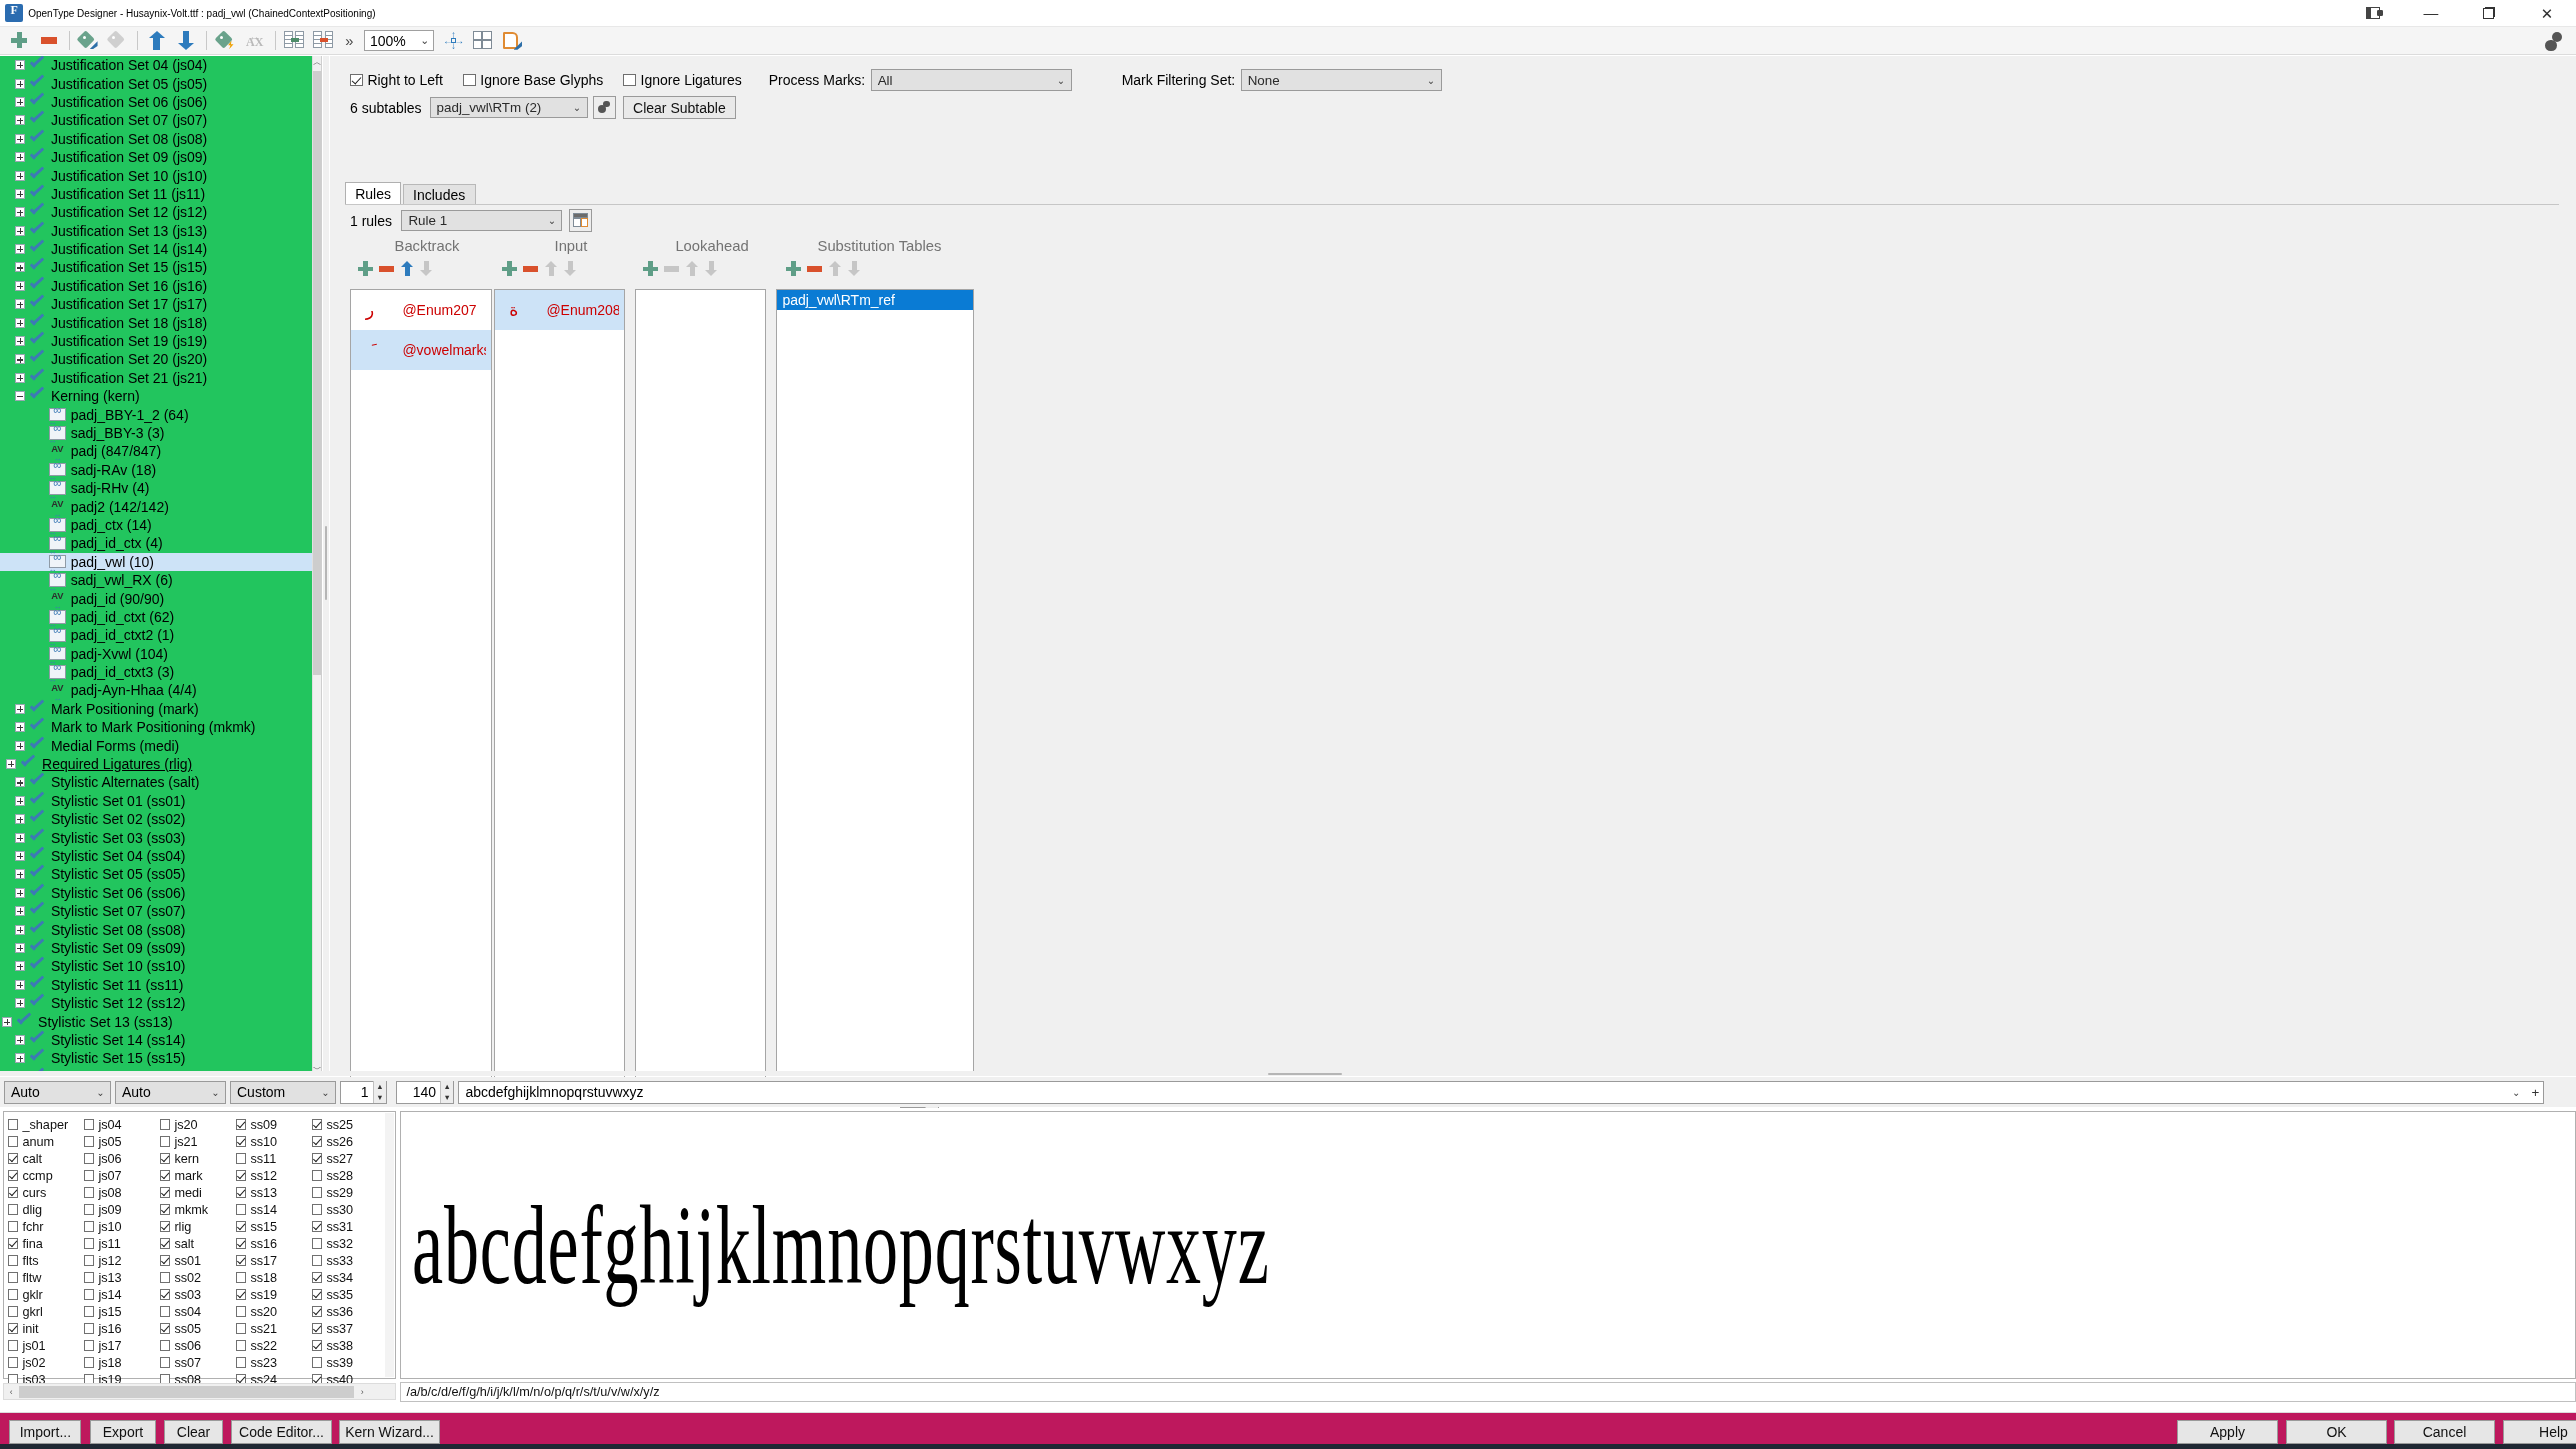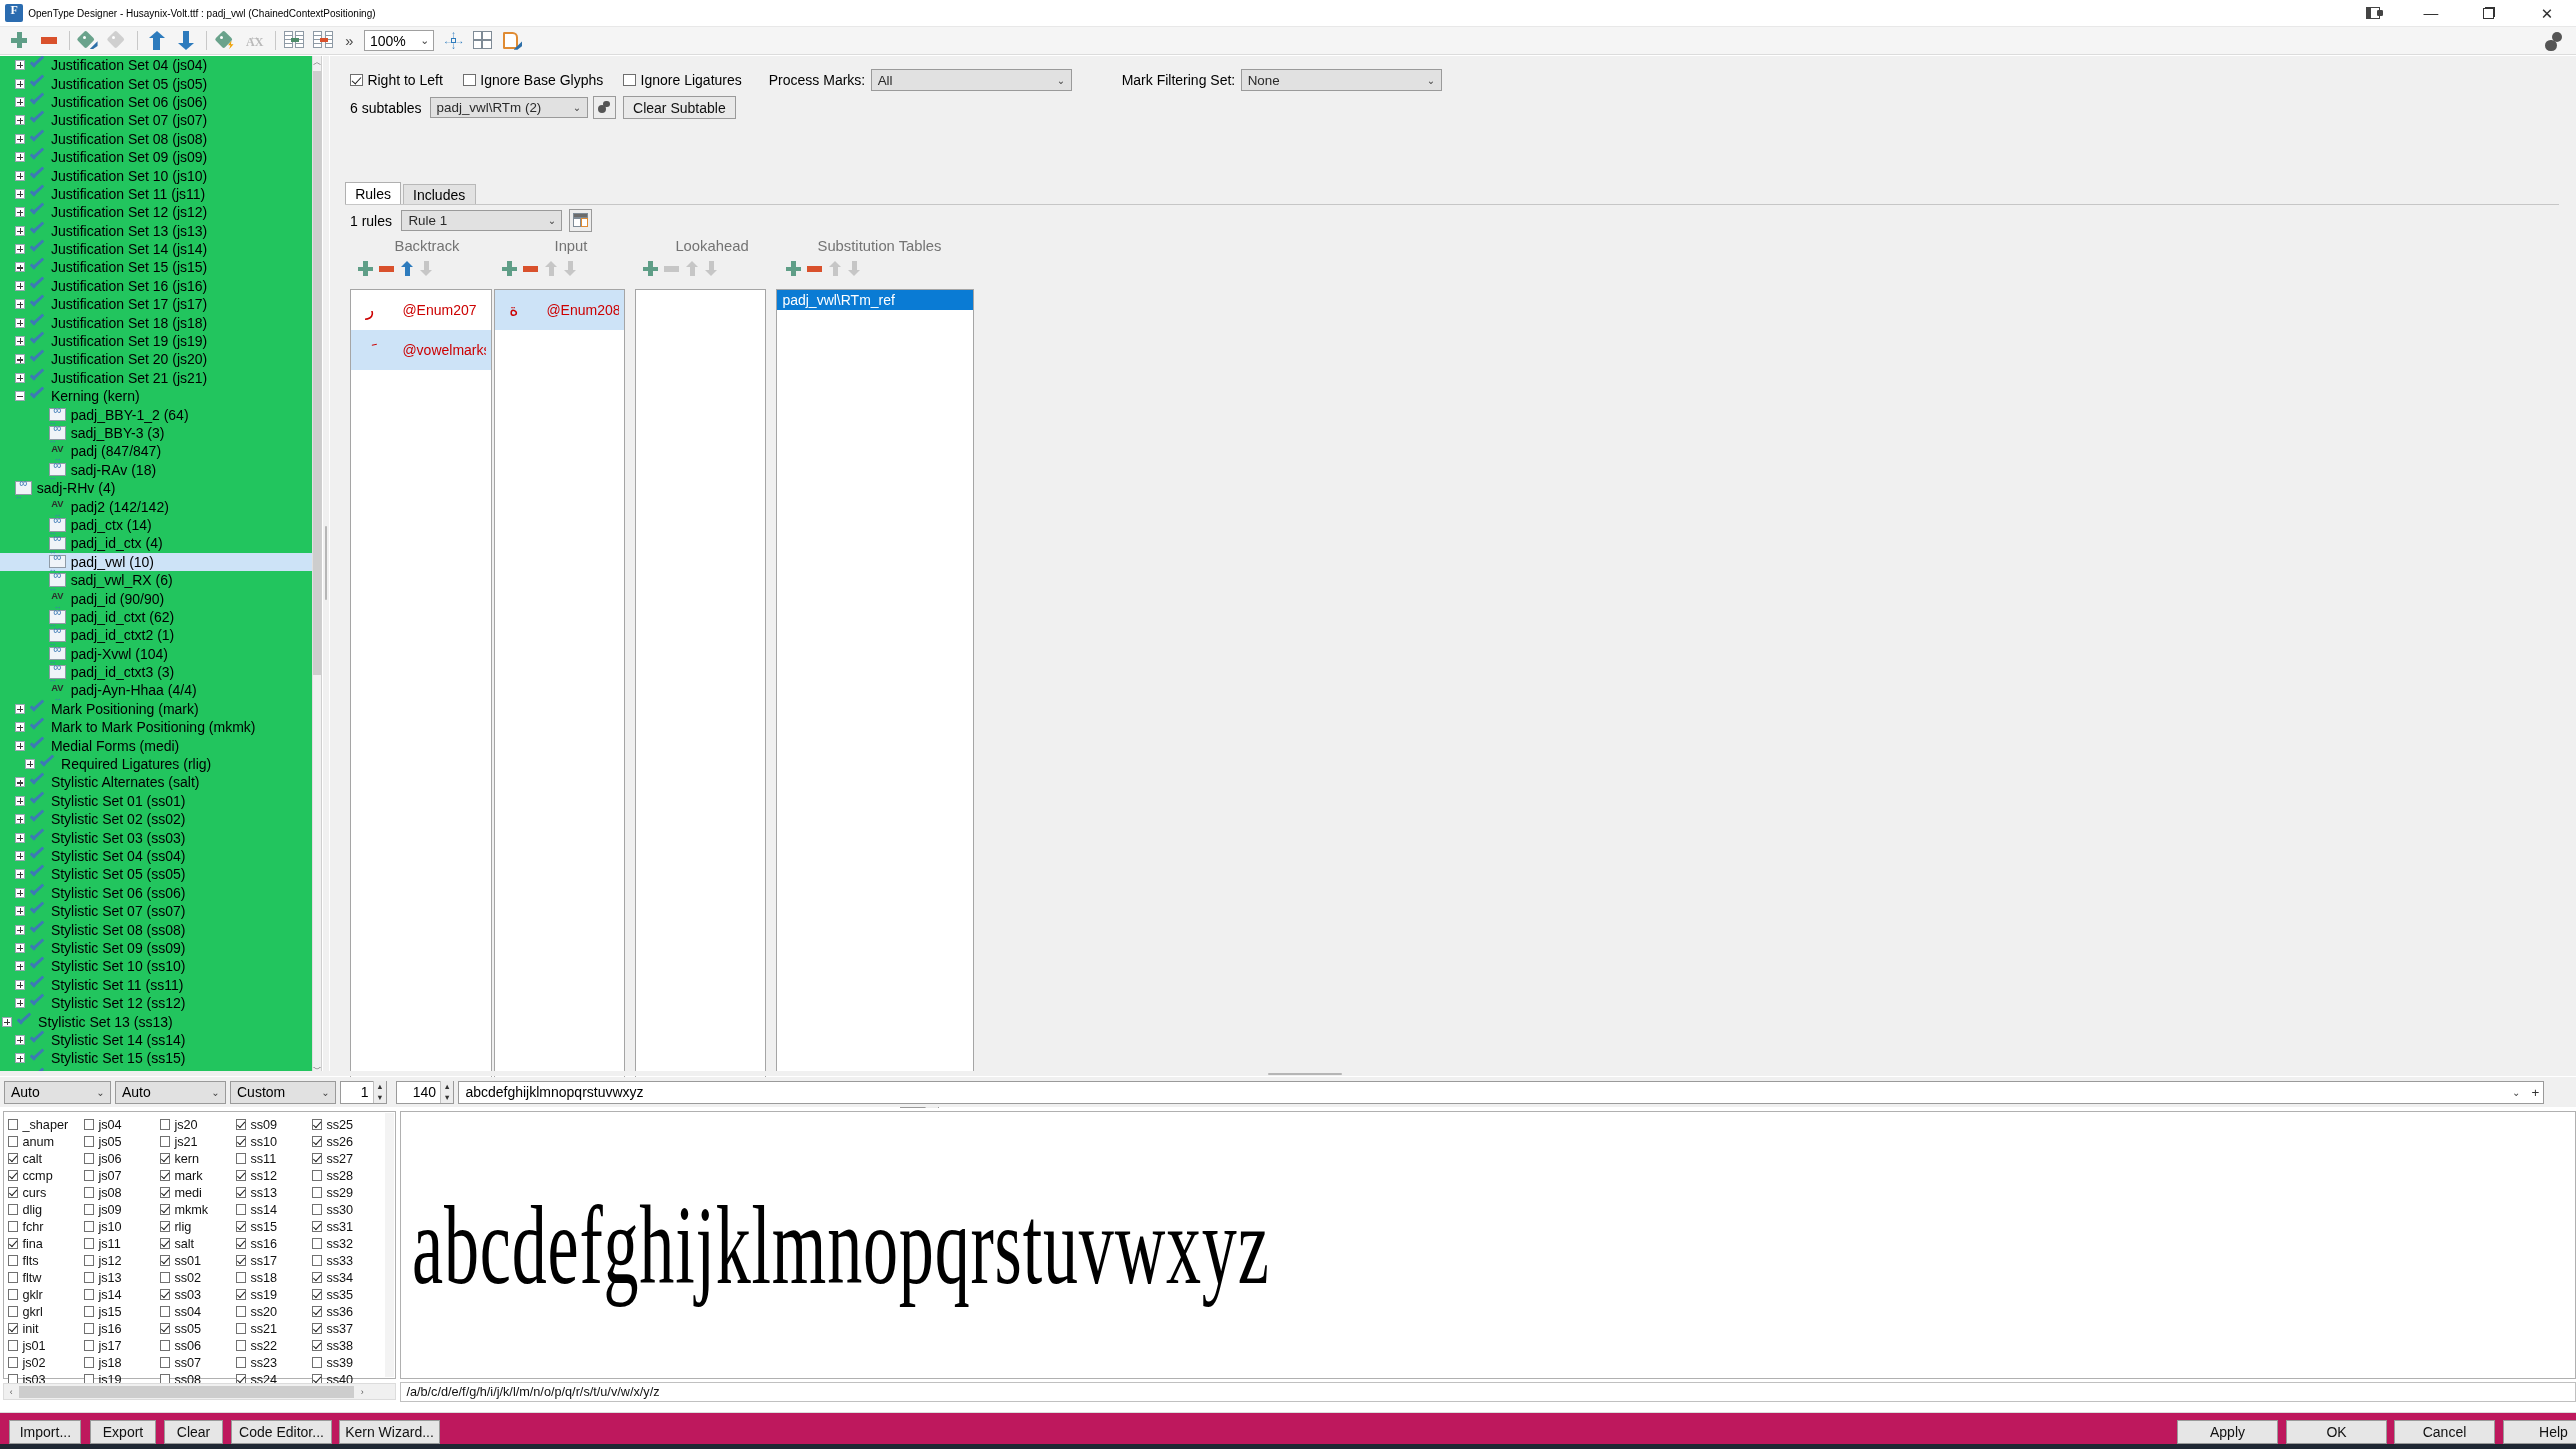--- a/index.html
+++ b/index.html
@@ -634,21 +634,21 @@
       <div class="tree-row" style="padding-left: 34px;">
         <span class="tw-spacer"></span>
         <span class="ico-av">AV</span>
         <span class="tr-label">padj (847/847)</span>
       </div>
       <div class="tree-row" style="padding-left: 34px;">
         <span class="tw-spacer"></span>
         <span class="ico-link"></span>
         <span class="tr-label">sadj-RAv (18)</span>
       </div>
-      <div class="tree-row" style="">
+      <div class="tree-row" style="padding-left: 34px;">
         <span class="tw-spacer"></span>
         <span class="ico-link"></span>
         <span class="tr-label">sadj-RHv (4)</span>
       </div>
       <div class="tree-row" style="padding-left: 34px;">
         <span class="tw-spacer"></span>
         <span class="ico-av">AV</span>
         <span class="tr-label">padj2 (142/142)</span>
       </div>
       <div class="tree-row" style="padding-left: 34px;">
@@ -709,21 +709,21 @@
       <div class="tree-row" style="padding-left: 14.8px;">
         <span class="tw-expand plus"></span>
         <span class="ico-check"></span>
         <span class="tr-label">Mark to Mark Positioning (mkmk)</span>
       </div>
       <div class="tree-row" style="padding-left: 14.8px;">
         <span class="tw-expand plus"></span>
         <span class="ico-check"></span>
         <span class="tr-label">Medial Forms (medi)</span>
       </div>
-      <div class="tree-row" style="padding-left: 25px;">
+      <div class="tree-row" style="padding-left: 6px; text-decoration: underline;">
         <span class="tw-expand plus"></span>
         <span class="ico-check"></span>
         <span class="tr-label">Required Ligatures (rlig)</span>
       </div>
       <div class="tree-row" style="padding-left: 14.8px; text-align: right;">
         <span class="tw-expand plus"></span>
         <span class="ico-check"></span>
         <span class="tr-label">Stylistic Alternates (salt)</span>
       </div>
       <div class="tree-row" style="padding-left: 14.8px;">

